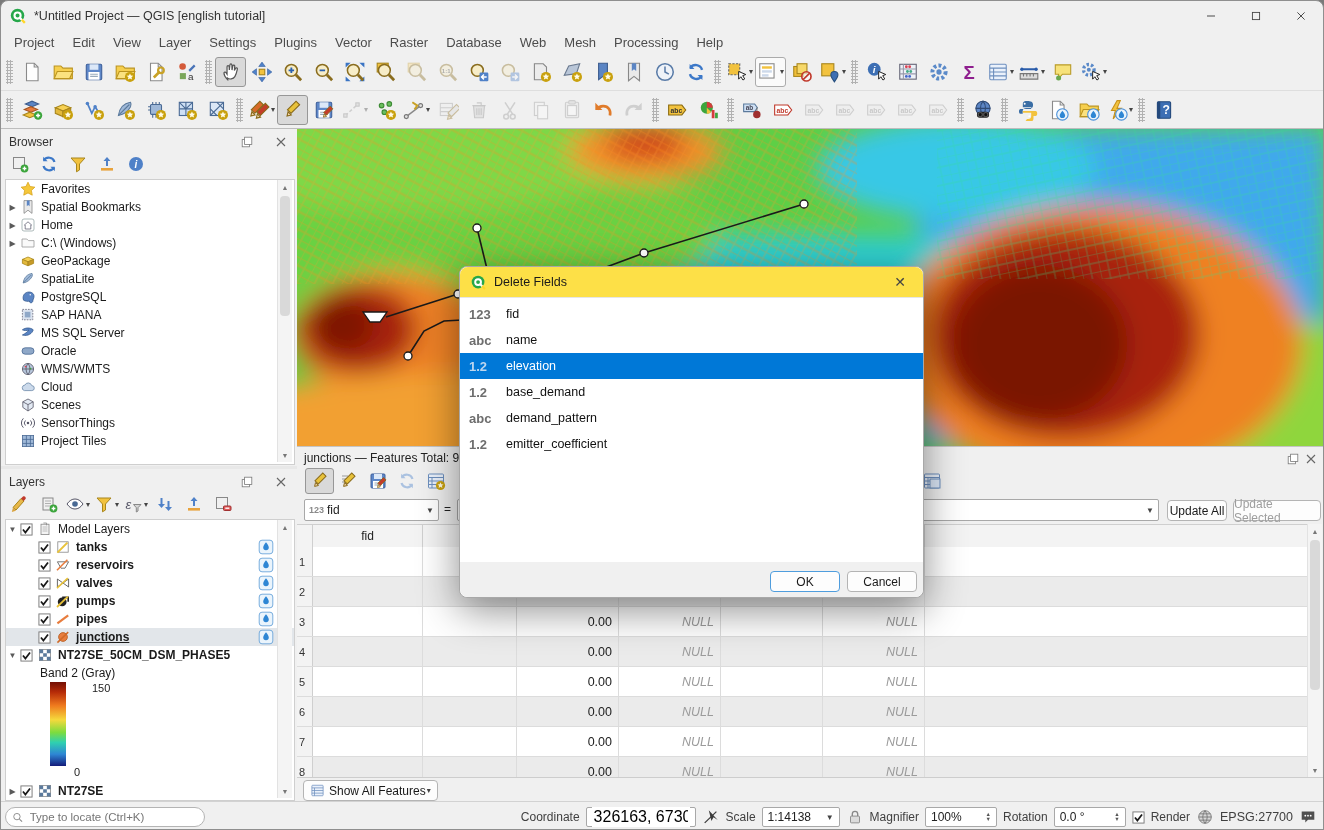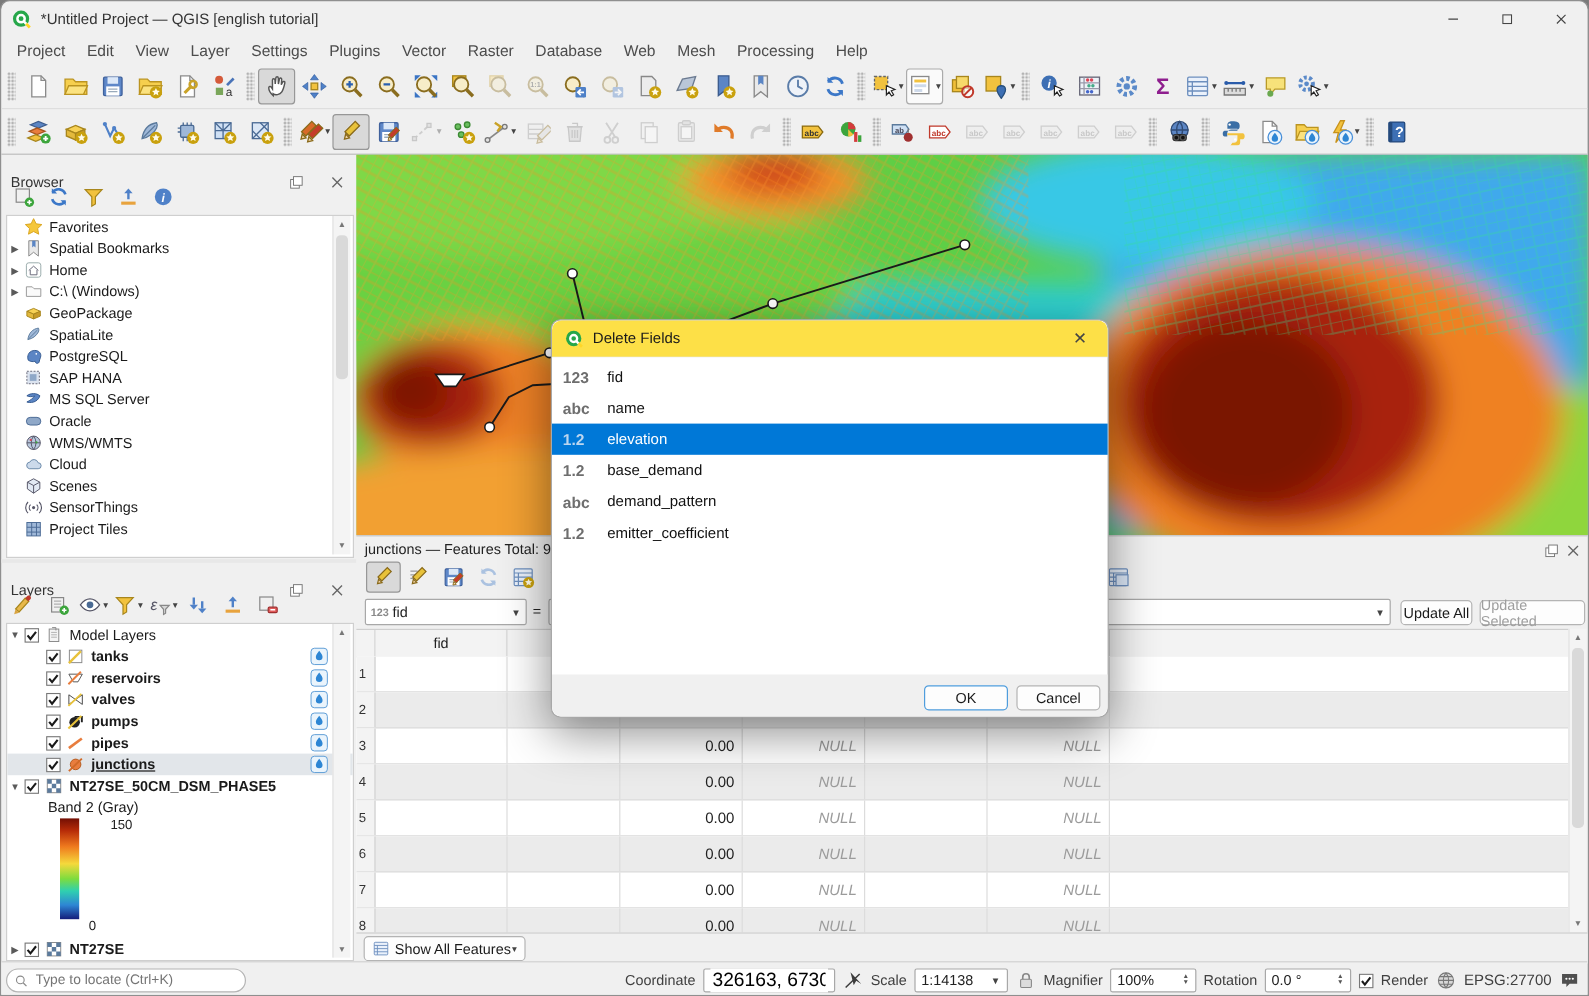--- a/index.html
+++ b/index.html
@@ -22,21 +22,21 @@
   #tb2{border-bottom:1px solid #bdbdbd;}
   .tbtn{height:28px;min-width:27px;display:flex;align-items:center;justify-content:center;border:1px solid transparent;border-radius:3px;padding:0 1px;flex:0 0 auto;}
   .tbtn .ic{width:22px;height:22px;}
   .tbtn.active{background:#d9d9d9;border-color:#979797;}
   .tbtn.boxed{border-color:#ababab;background:#fafafa;}
   .tbtn.disabled{opacity:.38;}
   .dd{font-size:8px;color:#444;margin-left:1px;}
   .grip{width:7px;height:24px;margin:0 3px;flex:0 0 auto;
         background-image:radial-gradient(circle,#b2b2b2 1px,transparent 1.3px);background-size:3px 3px;}
   
-  .panel-title-row{position:absolute;left:0;top:12px;width:100%;height:22px;display:flex;align-items:center;padding:0 8px;box-sizing:border-box;gap:16px;}
+  .panel-title-row{position:absolute;left:0;top:2px;width:100%;height:22px;display:flex;align-items:center;padding:0 8px;box-sizing:border-box;gap:16px;}
   .panel-title{font-size:12px;color:#333;flex:1;}
   .pbtn{width:16px;height:16px;margin-left:2px;display:flex;align-items:center;justify-content:center;color:#555;}
   .ptool{position:absolute;left:4px;top:22px;height:26px;display:flex;align-items:center;}
   .ptool .tbtn{height:24px;min-width:25px;}
   .ptool .tbtn .ic{width:20px;height:20px;}
   .tree{position:absolute;background:#fff;border:1px solid #cfcfcf;overflow:hidden;}
   .trow{display:flex;align-items:center;height:18px;white-space:nowrap;position:relative;}
   .trow.sel{background:#e2e6ea;}
   .exp{width:13px;text-align:center;color:#5a5a5a;font-size:8px;flex:0 0 auto;}
   .chk{width:13px;height:13px;margin:0 3px 0 1px;flex:0 0 auto;}

